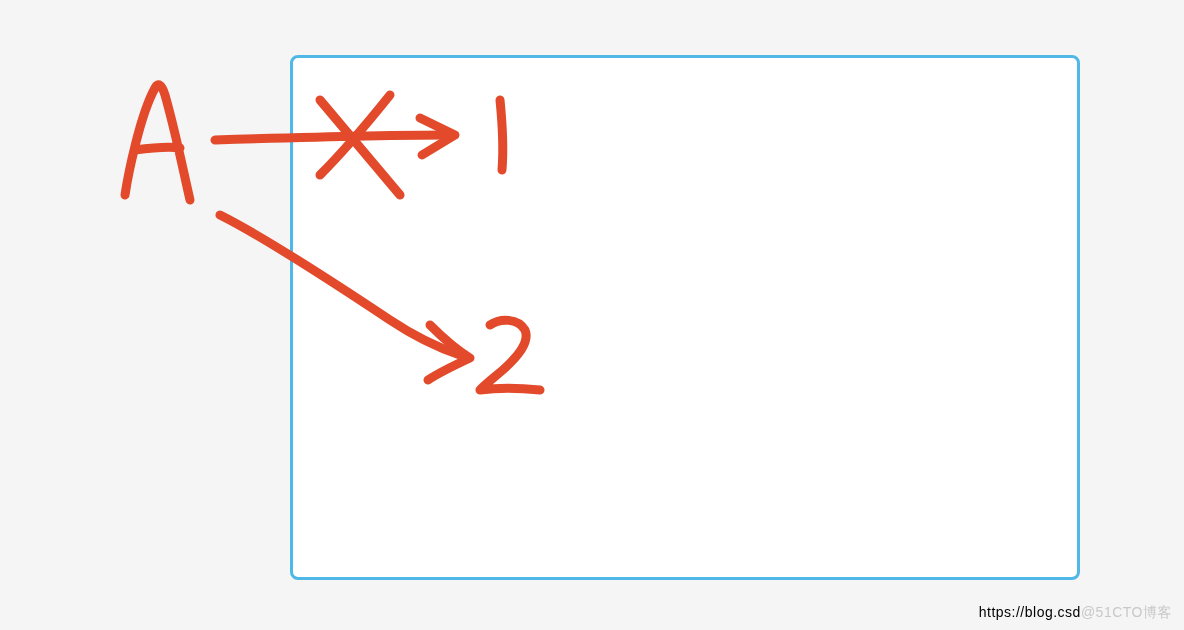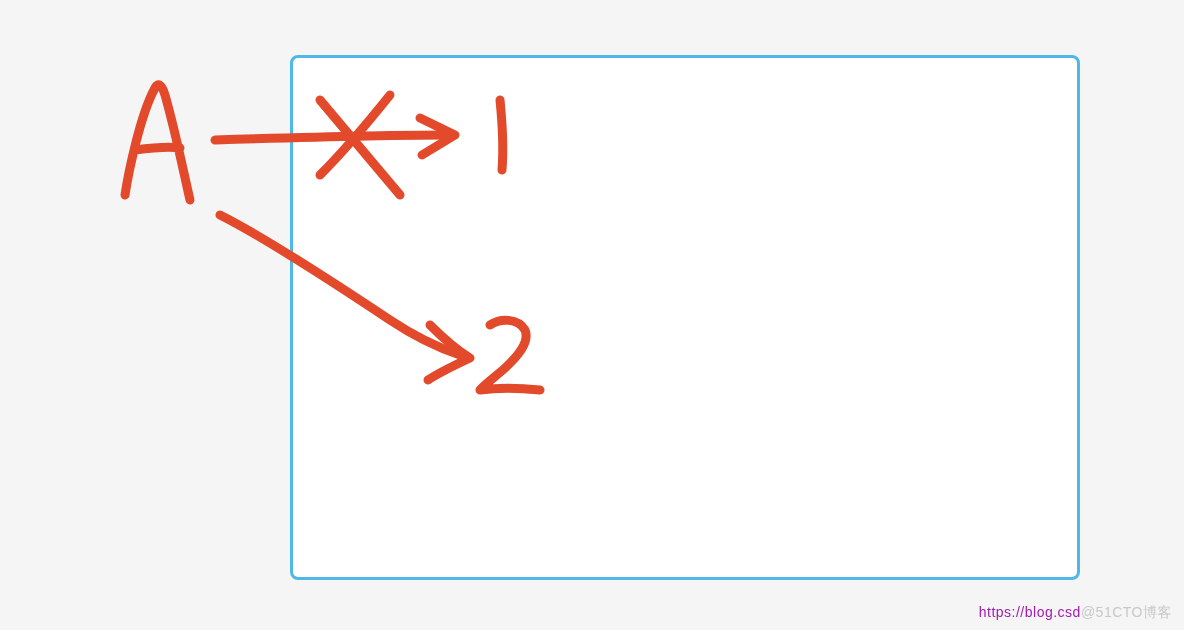--- a/index.html
+++ b/index.html
@@ -31,21 +31,21 @@
     .watermark {
       position: absolute;
       right: 12px;
       bottom: 8px;
       font-size: 14px;
       color: #c8c8c8;
       letter-spacing: 0.5px;
       user-select: none;
     }
     .watermark .faint {
-      color: #a21caf;
+      color: #000000;
       margin-left: 27px;
     }
     svg.annotations {
       position: absolute;
       top: 0;
       left: 0;
       width: 1184px;
       height: 630px;
       pointer-events: none;
     }

